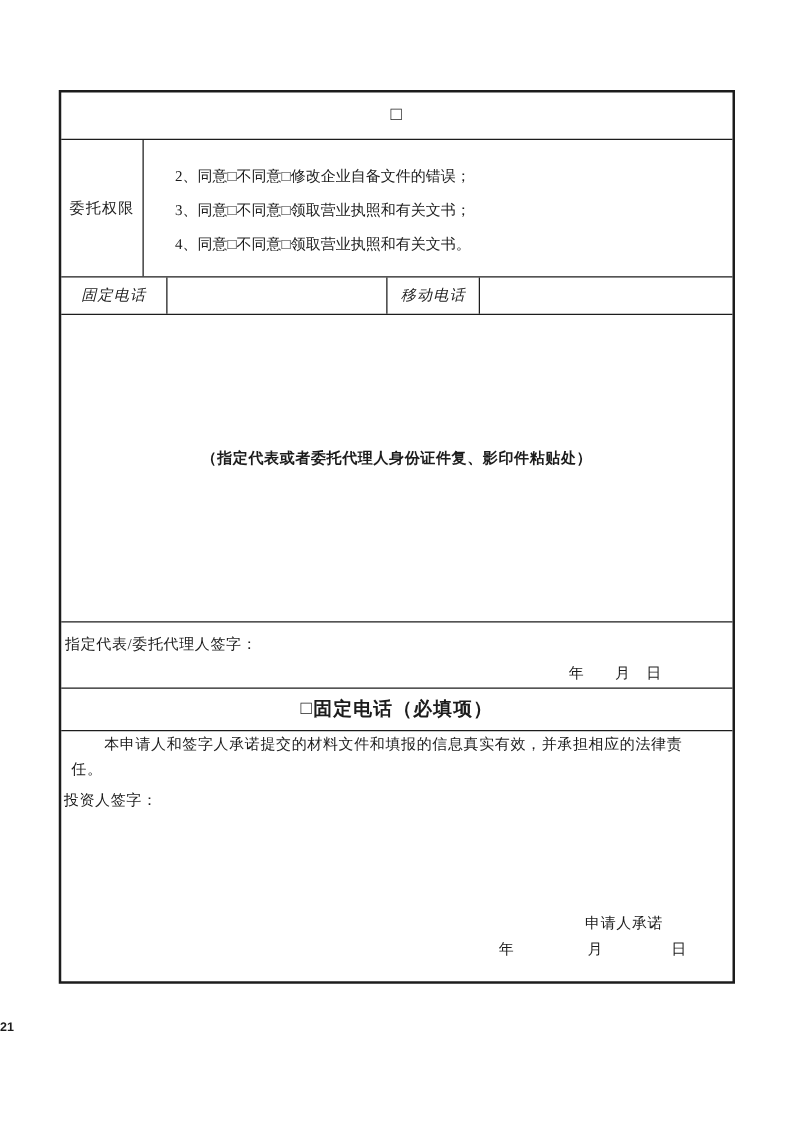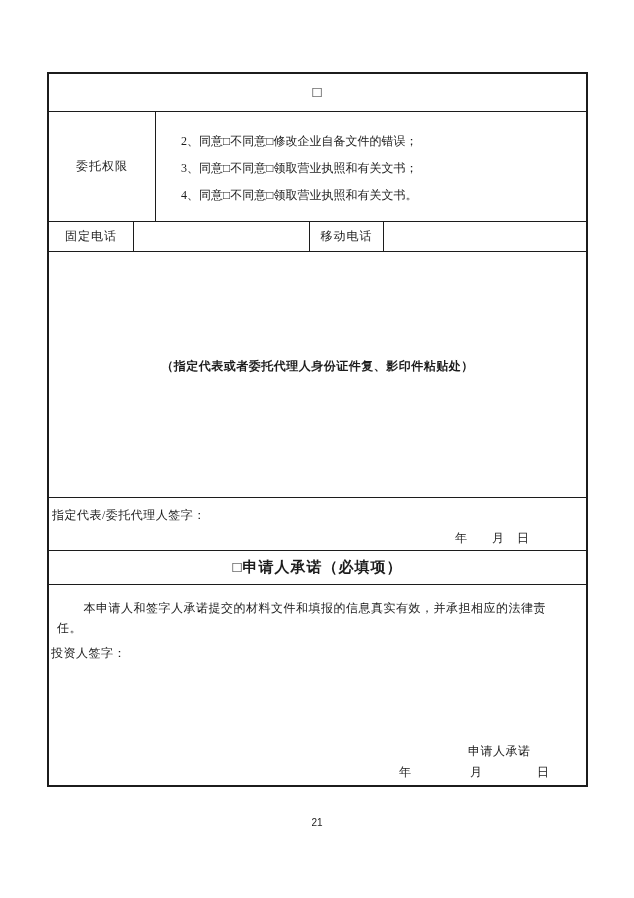--- a/index.html
+++ b/index.html
@@ -31,42 +31,42 @@
     align-items: center;
     justify-content: center;
     font-size: 15px;
     font-weight: bold;
     letter-spacing: 1px;
   }
   .row-header2 { height: 34px; }
 
   .row-auth { height: 110px; display: flex; }
   .cell-label {
-    width: 107px;
+    width: 66px;
     border-right: 1px solid #1c1c1c;
     display: flex;
     align-items: center;
     justify-content: center;
     font-size: 12px;
     letter-spacing: 1px;
     flex-shrink: 0;
   }
   .cell-authlist {
     flex: 1;
     padding: 16px 8px 0 25px;
     font-size: 12px;
     line-height: 27px;
   }
   .auth-line { white-space: nowrap; }
 
   .row-phone { height: 30px; display: flex; }
   .cell-phone-label {
     display: flex; align-items: center; justify-content: center;
     font-size: 12px; letter-spacing: 1px;
-    border-right: 1px solid #1c1c1c; flex-shrink: 0;
+    border-right: 1px solid #1c1c1c; flex-shrink: 0; font-style: italic;
   }
   .cell-phone-value { border-right: 1px solid #1c1c1c; flex-shrink: 0; }
   .w85 { width: 85px; }
   .w176 { width: 176px; }
   .w74 { width: 74px; }
   .cell-phone-last { flex: 1; border-right: none; }
 
   .row-paste { height: 246px; font-weight: bold; }
   .paste-text {
     position: absolute;
@@ -79,43 +79,42 @@
 
   .row-sign { height: 53px; font-size: 12px; }
   .sign-label { position: absolute; left: 3px; top: 9px; letter-spacing: 0.5px; }
   .date-char { position: absolute; font-size: 12px; }
   .s-year  { left: 406px; top: 32px; }
   .s-month { left: 443px; top: 32px; }
   .s-day   { left: 468px; top: 32px; }
 
   .row-bottom { height: 200px; font-size: 12px; }
   .commitment {
-    margin-top: 13px;
+    margin-top: 0;
     padding: 0 24px 0 8px;
     text-indent: 2.2em;
     font-size: 12px;
     letter-spacing: 0.5px;
     line-height: 20px;
   }
   .investor-label { position: absolute; left: 2px; top: 47px; letter-spacing: 0.5px; }
   .seal-label { position: absolute; left: 419px; top: 145px; letter-spacing: 0.5px; }
   .b-year  { left: 350px; top: 166px; }
   .b-month { left: 421px; top: 166px; }
   .b-day   { left: 488px; top: 166px; }
 
   .cbx { display: inline; cursor: pointer; }
 
   .page-number {
     position: absolute;
     left: 0; right: 0;
     top: 817px;
-    text-align: center;
     font-family: "Liberation Sans", sans-serif;
     font-size: 10px;
-    font-weight: normal;
+    font-weight: bold;
     color: #1c1c1c;
   }
 </style>
 </head>
 <body>
 
 <div class="page">
   <div class="form-table">
 
     <div class="row row-header">
@@ -150,21 +149,21 @@
 
     <div class="row row-sign">
       <span class="sign-label">指定代表/委托代理人签字：</span>
       <span class="date-char s-year">年</span>
       <span class="date-char s-month">月</span>
       <span class="date-char s-day">日</span>
     </div>
 
     <div class="row row-header row-header2">
       <span class="cbx">□</span>
-        <span>申请人承诺（必填项）</span>
+        <span>固定电话（必填项）</span>
     </div>
 
     <div class="row row-bottom">
       <p class="commitment">本申请人和签字人承诺提交的材料文件和填报的信息真实有效，并承担相应的法律责任。</p>
       <span class="investor-label">投资人签字：</span>
       <span class="seal-label">申请人承诺</span>
       <span class="date-char b-year">年</span>
       <span class="date-char b-month">月</span>
       <span class="date-char b-day">日</span>
     </div>

